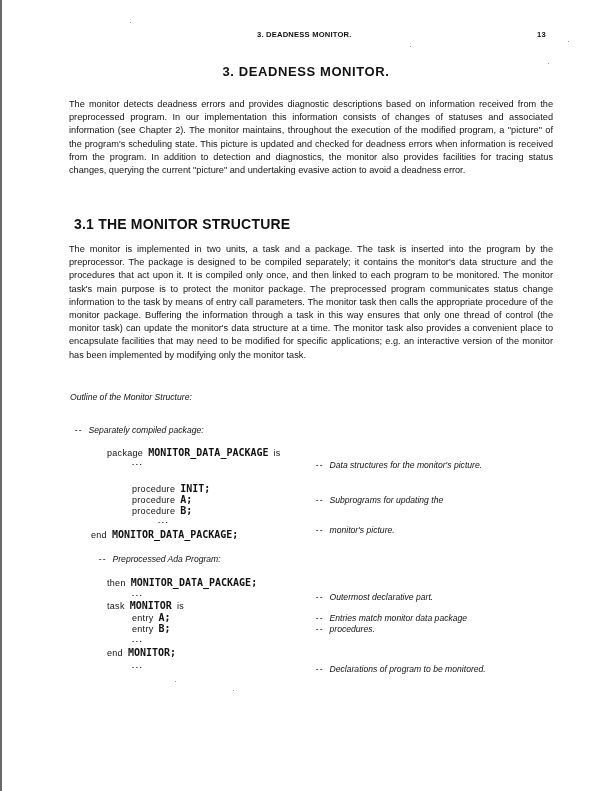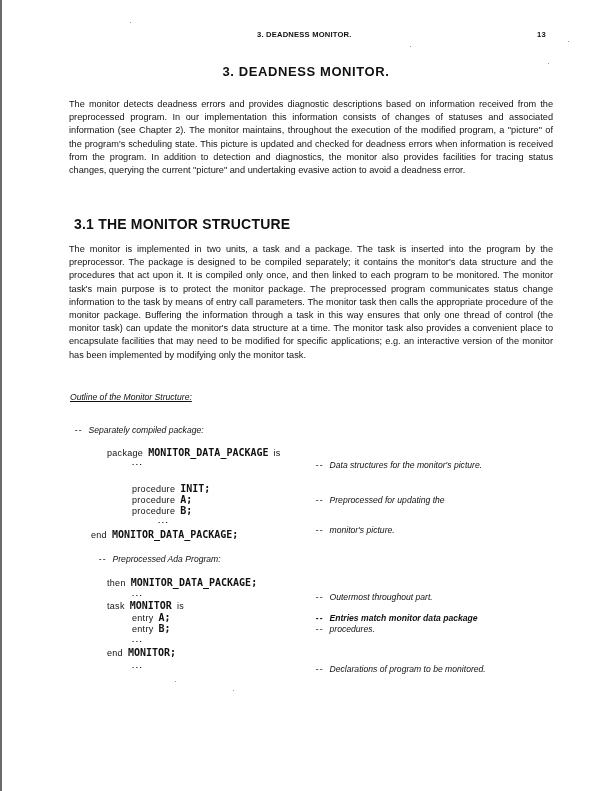--- a/index.html
+++ b/index.html
@@ -7,21 +7,21 @@
            font-family: "Liberation Sans", sans-serif; color: #111; }
     .left-rule { position: absolute; left: 0; top: 0; width: 2px; height: 791px; background: #6a6a6a; }
     .run-head { position: absolute; top: 30px; left: 0; width: 612px; font-size: 7.6px; font-weight: bold; letter-spacing: 0.2px; }
     .run-head .title { position: absolute; left: 257px; }
     .run-head .page { position: absolute; left: 537px; }
     .chapter-title { position: absolute; top: 64px; left: 0; width: 612px; text-align: center; font-size: 13px; font-weight: bold; letter-spacing: 0.6px; }
     .para { position: absolute; left: 69px; width: 484px; font-size: 9.2px; line-height: 13.2px; text-align: justify; text-align-last: left; }
     .p1 { top: 98px; }
     .p2 { top: 243px; }
     .section-head { position: absolute; top: 216px; left: 74px; font-size: 14px; font-weight: bold; letter-spacing: 0.2px; }
-    .italic { position: absolute; font-size: 8.6px; font-style: italic; text-decoration: underline; }
+    .italic { position: absolute; font-size: 8.6px; font-style: italic; }
     .outline-label { top: 392px; left: 70px; }
     .code-line { position: absolute; font-family: "DejaVu Sans Mono", monospace; font-size: 8.3px; white-space: pre; }
     .code-line .kw { font-family: "Liberation Sans", sans-serif; font-weight: normal; font-size: 9px; letter-spacing: 0.3px; }
     .code-line .id { font-family: "DejaVu Sans Mono", monospace; font-weight: bold; font-size: 10px; }
     .comment { position: absolute; font-size: 8.6px; white-space: pre; }
     .comment .dash { font-style: normal; font-family: "Liberation Sans", sans-serif; letter-spacing: 1px; margin-right: 6px; }
     .comment .txt { font-style: italic; }
     .dots { font-family: "Liberation Sans", sans-serif; font-weight: bold; font-size: 8px; letter-spacing: 1.5px; }
     .speck { position: absolute; width: 1px; height: 1px; background: #999; }
   </style>
@@ -59,21 +59,21 @@
   <span class="dash">--</span><span class="txt">Data structures for the monitor's picture.</span>
 </div>
 
 <div class="code-line" style="top:473px; left:122px;">
   <span class="kw">procedure</span> <span class="id">INIT;</span>
 </div>
 <div class="code-line" style="top:484px; left:122px;">
   <span class="kw">procedure</span> <span class="id">A;</span>
 </div>
 <div class="comment" style="top:485px; left:311px;">
-  <span class="dash">--</span><span class="txt">Preprocessed for updating the</span>
+  <span class="dash">--</span><span class="txt">Subprograms for updating the</span>
 </div>
 <div class="code-line" style="top:495px; left:122px;">
   <span class="kw">procedure</span> <span class="id">B;</span>
 </div>
 <div class="comment" style="top:515px; left:311px;text-align:center;">
   <span class="dash">--</span><span class="txt">monitor's picture.</span>
 </div>
 <div class="code-line" style="top:505px; left:148px;">
   <span class="dots">...</span>
 </div>
@@ -85,29 +85,29 @@
   <span class="dash">--</span><span class="txt">Preprocessed Ada Program:</span>
 </div>
 
 <div class="code-line" style="top:567px; left:97px;">
   <span class="kw">then</span> <span class="id">MONITOR_DATA_PACKAGE;</span>
 </div>
 <div class="code-line" style="top:578px; left:122px;">
   <span class="dots">...</span>
 </div>
 <div class="comment" style="top:582px; left:311px;">
-  <span class="dash">--</span><span class="txt">Outermost throughout part.</span>
+  <span class="dash">--</span><span class="txt">Outermost declarative part.</span>
 </div>
 <div class="code-line" style="top:590px; left:97px;text-align:right;">
   <span class="kw">task</span> <span class="id">MONITOR</span> <span class="kw">is</span>
 </div>
 <div class="code-line" style="top:602px; left:122px;">
   <span class="kw">entry</span> <span class="id">A;</span>
 </div>
-<div class="comment" style="top:603px; left:311px;font-weight:bold;">
+<div class="comment" style="top:603px; left:311px;">
   <span class="dash">--</span><span class="txt">Entries match monitor data package</span>
 </div>
 <div class="code-line" style="top:613px; left:122px;">
   <span class="kw">entry</span> <span class="id">B;</span>
 </div>
 <div class="comment" style="top:614px; left:311px;">
   <span class="dash">--</span><span class="txt">procedures.</span>
 </div>
 <div class="code-line" style="top:624px; left:122px;">
   <span class="dots">...</span>

